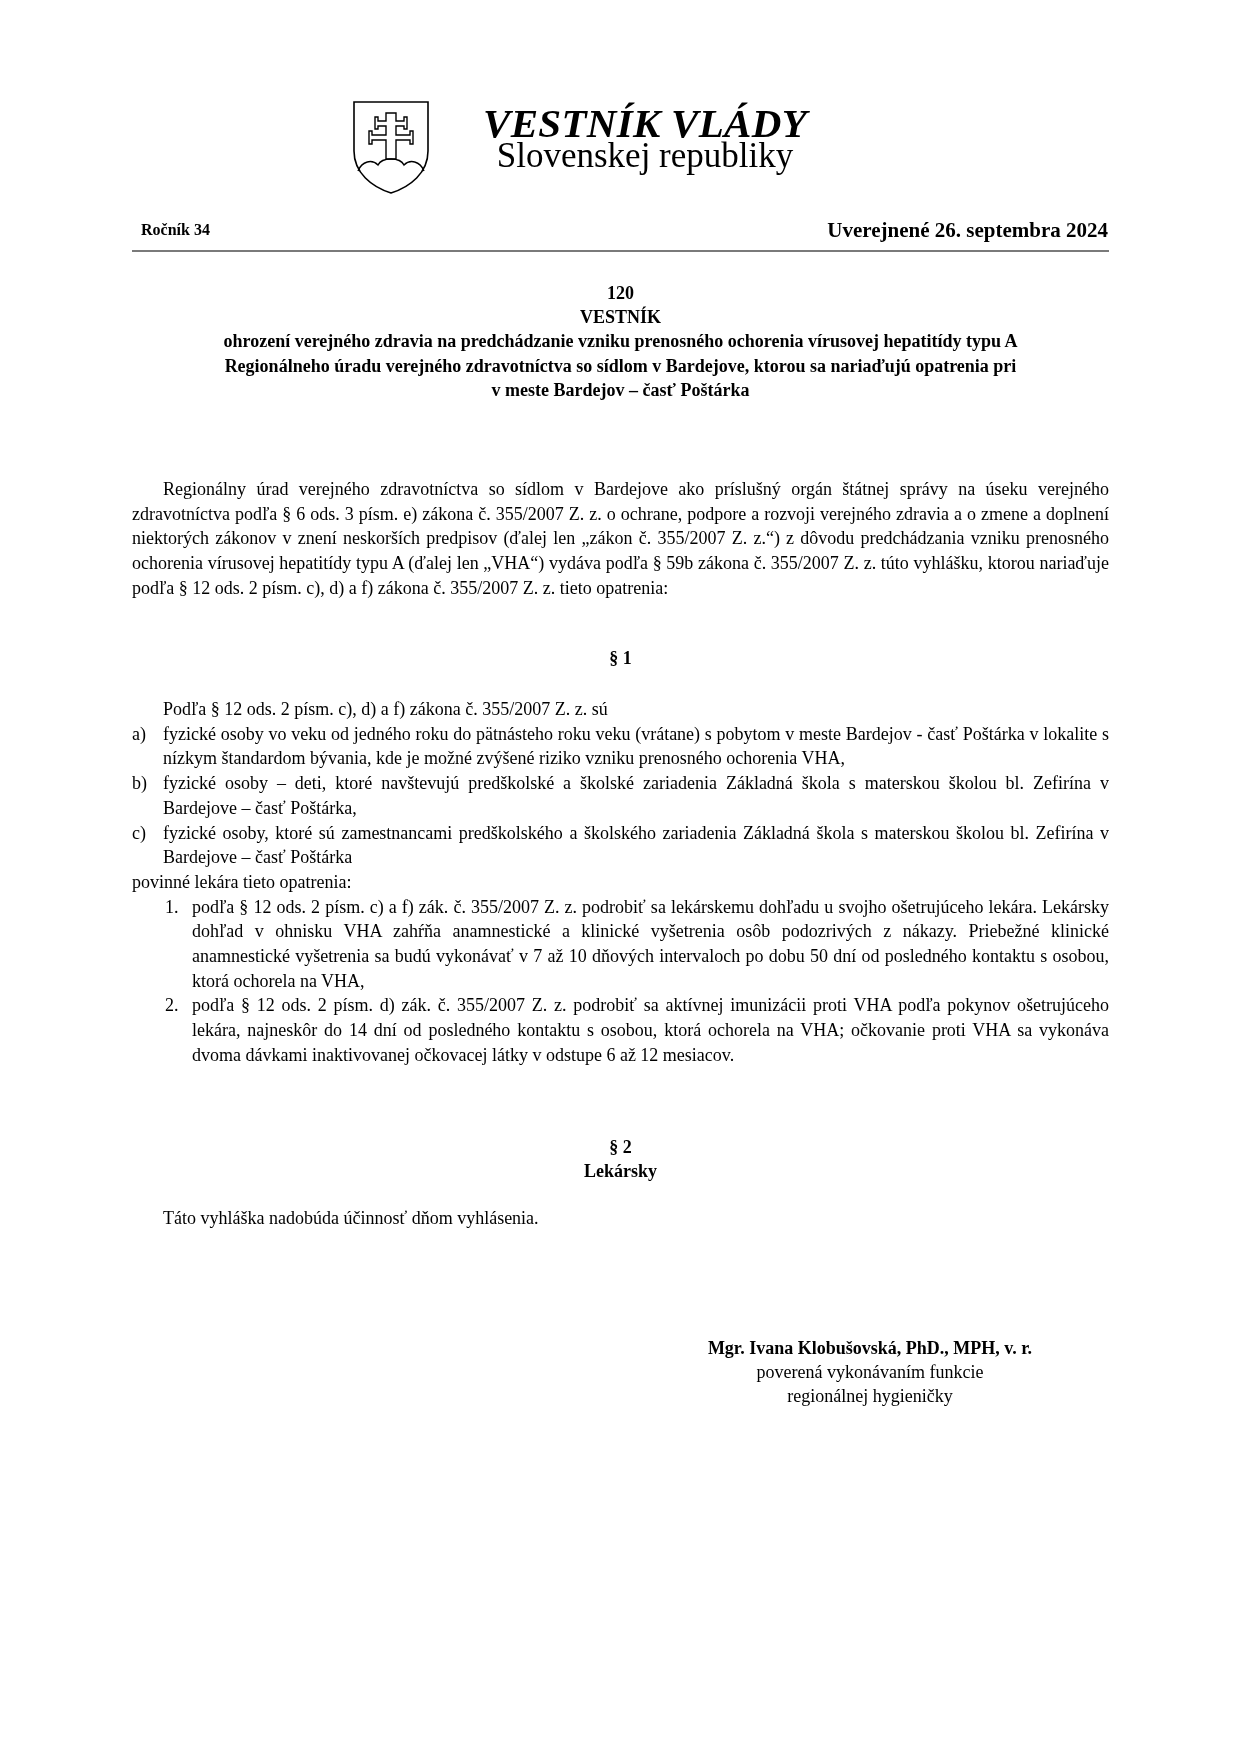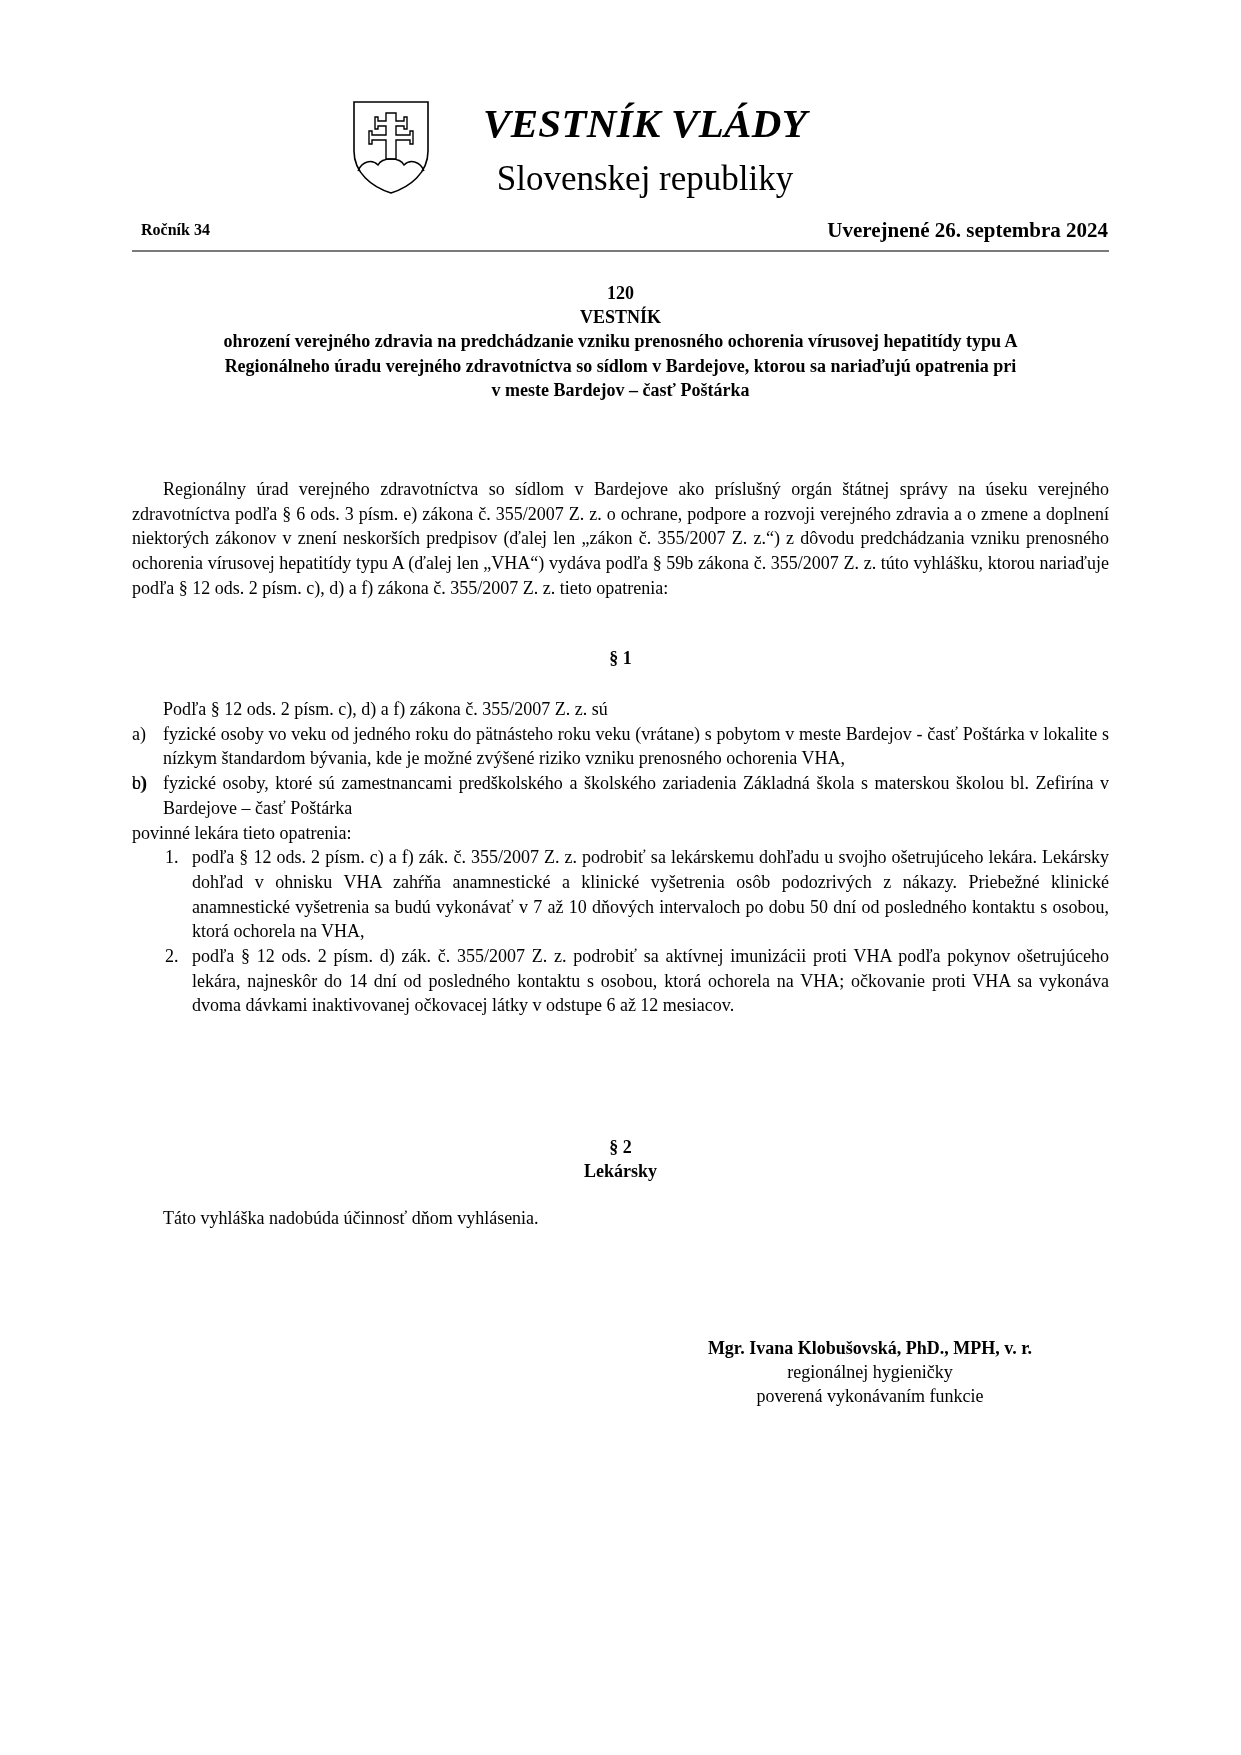--- a/index.html
+++ b/index.html
@@ -2,21 +2,21 @@
 <html><head>
 <meta charset="utf-8">
 <style>
   html, body { margin: 0; padding: 0; background: #ffffff; }
   body { width: 1241px; height: 1755px; position: relative; overflow: hidden;
          font-family: "Liberation Serif", "DejaVu Serif", serif; color: #000; }
   .abs { position: absolute; }
   .coat { left: 352px; top: 99px; width: 78px; height: 96px; }
   .mast-title { left: 440px; top: 100px; width: 410px; text-align: center;
                 font-weight: bold; font-size: 41px; line-height: 46px; letter-spacing: 0.3px; font-style: italic; }
-  .mast-sub { left: 440px; top: 157px; width: 410px; text-align: center;
+  .mast-sub { left: 440px; top: 134px; width: 410px; text-align: center;
               font-size: 35px; line-height: 44px; }
   .meta-left { left: 141px; top: 217px; font-weight: bold; font-size: 16px; line-height: 26px; }
   .meta-right { right: 133px; top: 217px; font-weight: bold; font-size: 21px; line-height: 26px; text-align: right; }
   .rule { left: 132px; top: 250px; width: 977px; height: 0; border-top: 2px solid #7a7a7a; }
   .center-block { left: 132px; width: 977px; text-align: center; font-weight: bold; }
   .num { top: 281px; font-size: 18px; line-height: 24px; }
   .kind { top: 305px; font-size: 18px; line-height: 24px; }
   .desc { top: 329px; font-size: 18px; line-height: 24.5px; }
   .para { left: 132px; width: 977px; font-size: 18px; line-height: 24.7px; text-align: justify; }
   .intro { top: 477px; text-indent: 31px; }
@@ -65,20 +65,21 @@
 
 <div class="abs para body1">
   <div class="p-lead">Podľa § 12 ods. 2 písm. c), d) a f) zákona č. 355/2007 Z. z. sú</div>
   <ul class="alist">
     <li>
       <span class="mk">a)</span>
       <span>fyzické osoby vo veku od jedného roku do pätnásteho roku veku (vrátane) s pobytom v meste Bardejov - časť Poštárka v lokalite s nízkym štandardom bývania, kde je možné zvýšené riziko vzniku prenosného ochorenia VHA,</span>
     </li>
     <li>
       <span class="mk">b)</span>
+      <span>fyzické osoby – deti, ktoré navštevujú predškolské a školské zariadenia Základná škola s materskou školou bl. Zefirína v Bardejove – časť Poštárka,</span>
     </li>
     <li>
       <span class="mk">c)</span>
       <span>fyzické osoby, ktoré sú zamestnancami predškolského a školského zariadenia Základná škola s materskou školou bl. Zefirína v Bardejove – časť Poštárka</span>
     </li>
   </ul>
   <div>povinné lekára tieto opatrenia:</div>
   <ol class="nlist">
     <li>
       <span class="mk">1.</span>
@@ -92,15 +93,15 @@
 </div>
 
 <div class="abs center-block sec2">
   <div>§ 2</div>
   <div>Lekársky</div>
 </div>
 <div class="abs effect">Táto vyhláška nadobúda účinnosť dňom vyhlásenia.</div>
 
 <div class="abs sig">
   <div class="name">Mgr. Ivana Klobušovská, PhD., MPH, v. r.</div>
+  <div>poverená vykonávaním funkcie</div>
   <div>regionálnej hygieničky</div>
-  <div>poverená vykonávaním funkcie</div>
 </div>
 
 </body></html>

